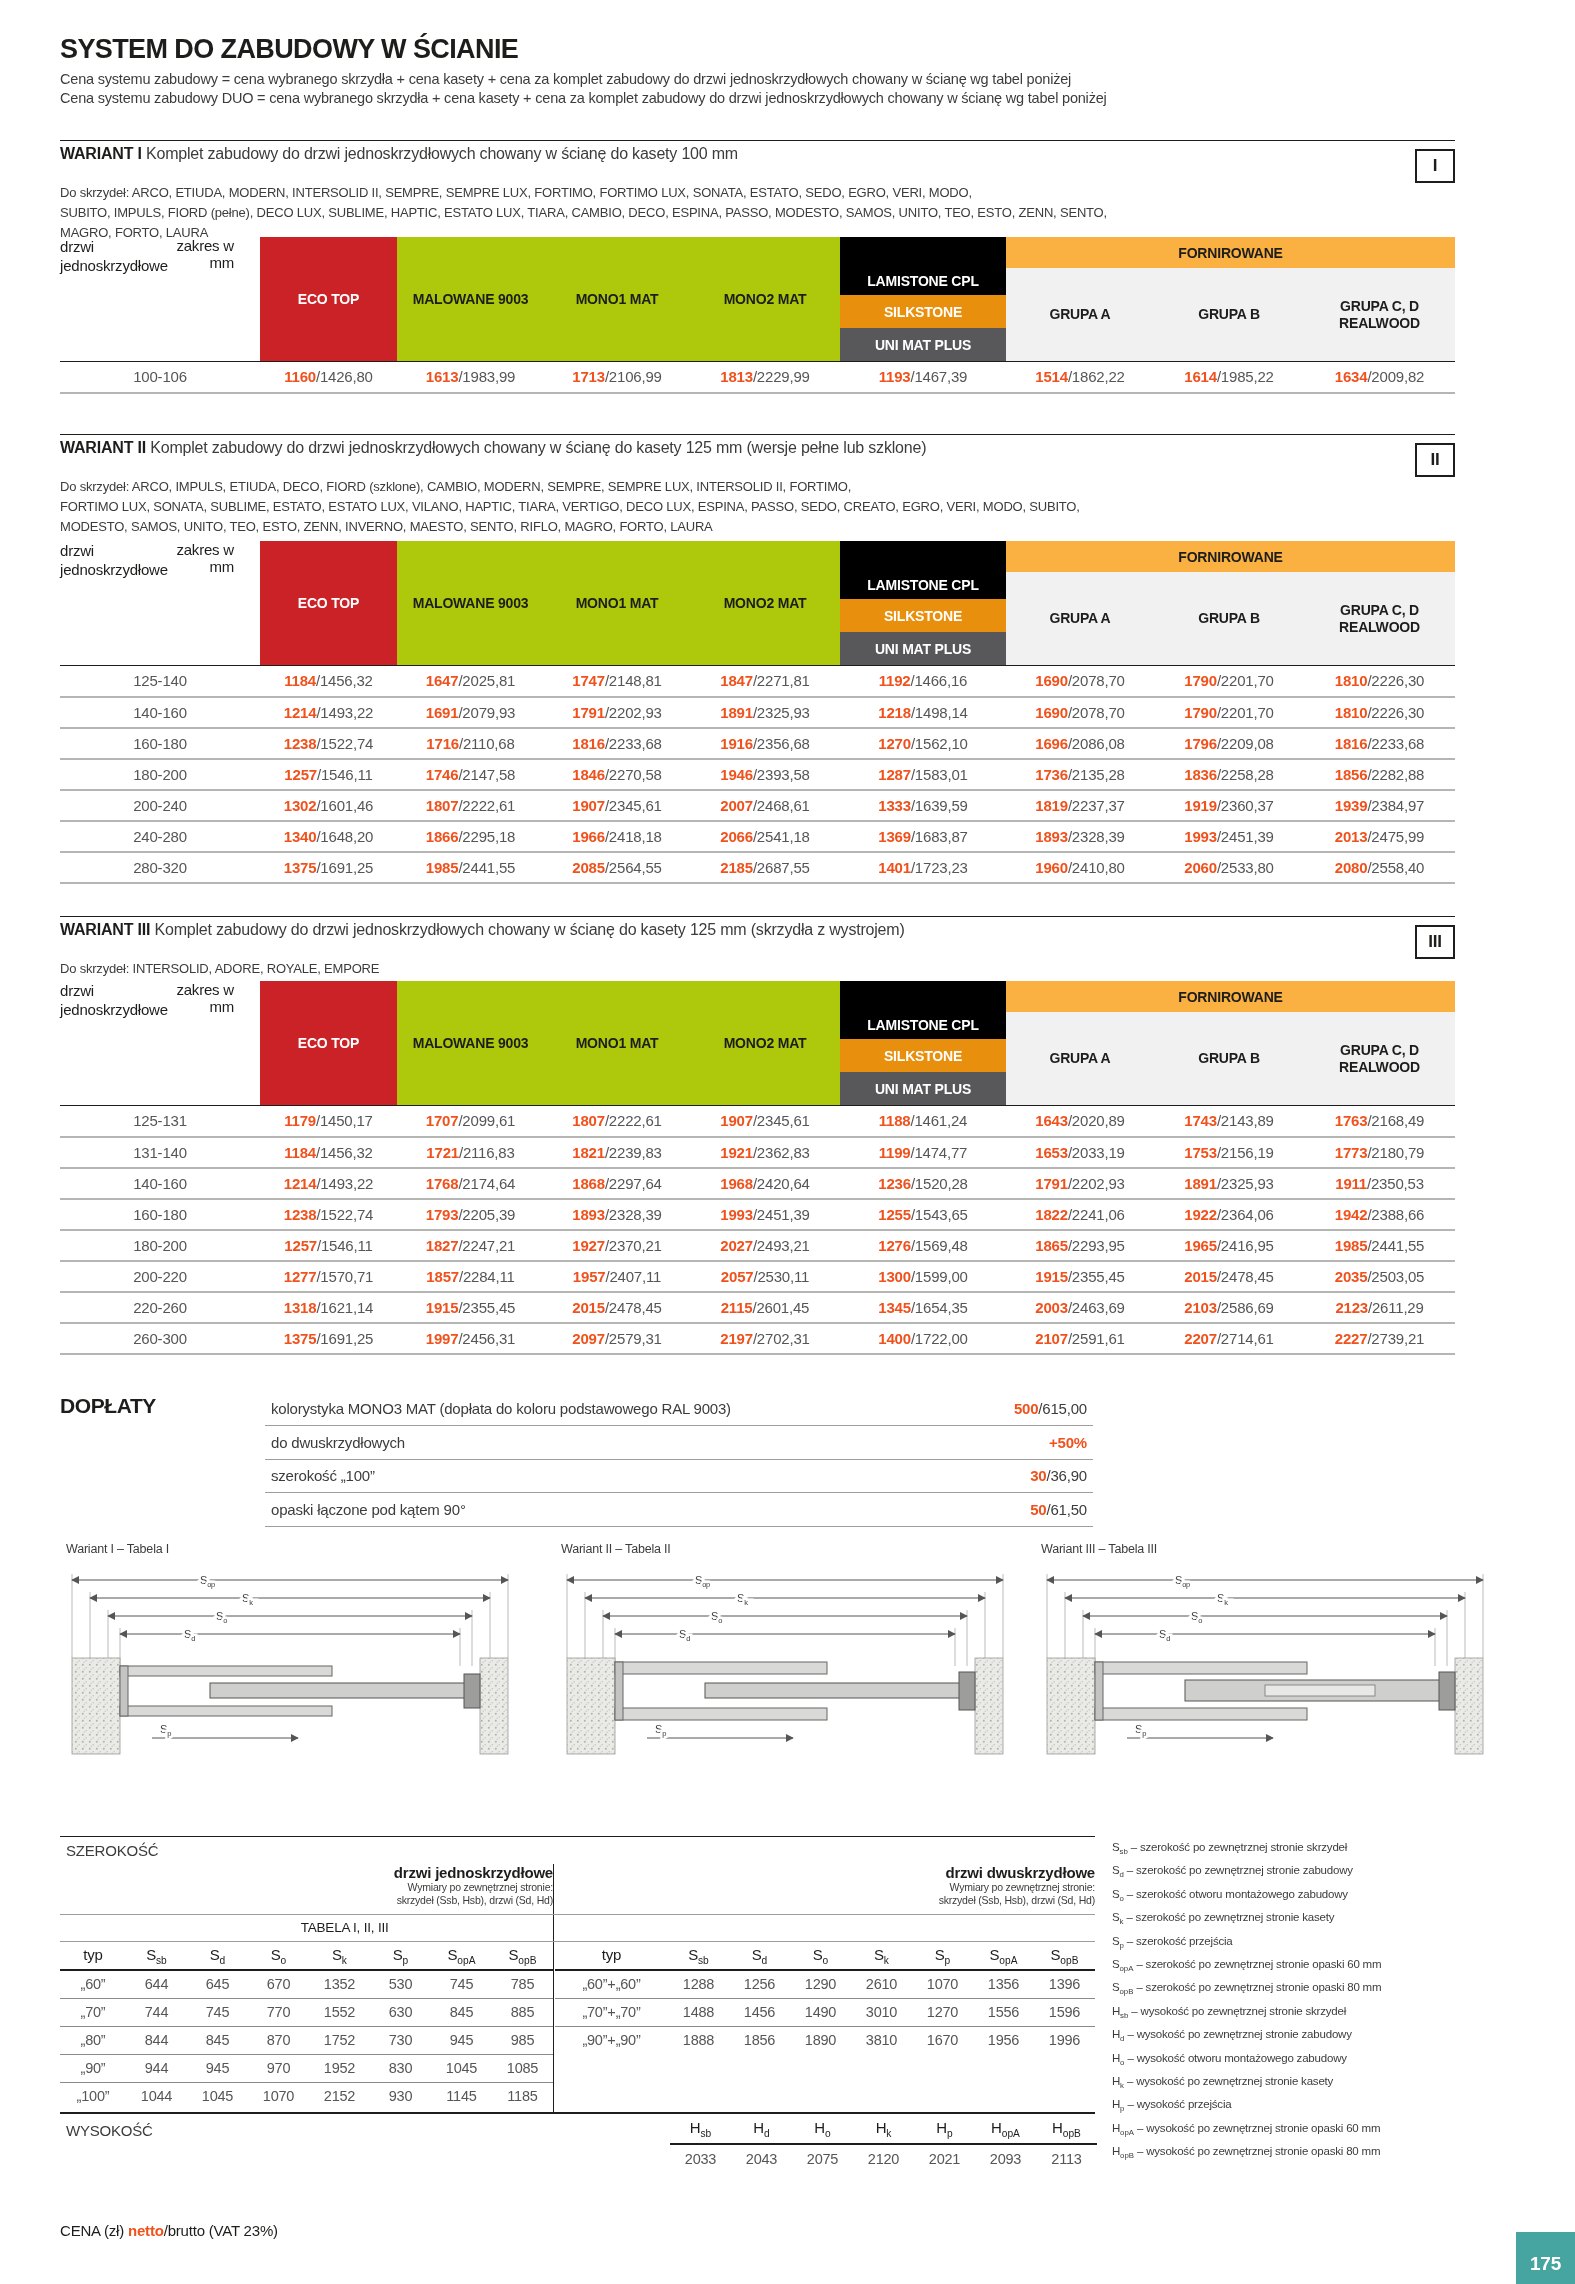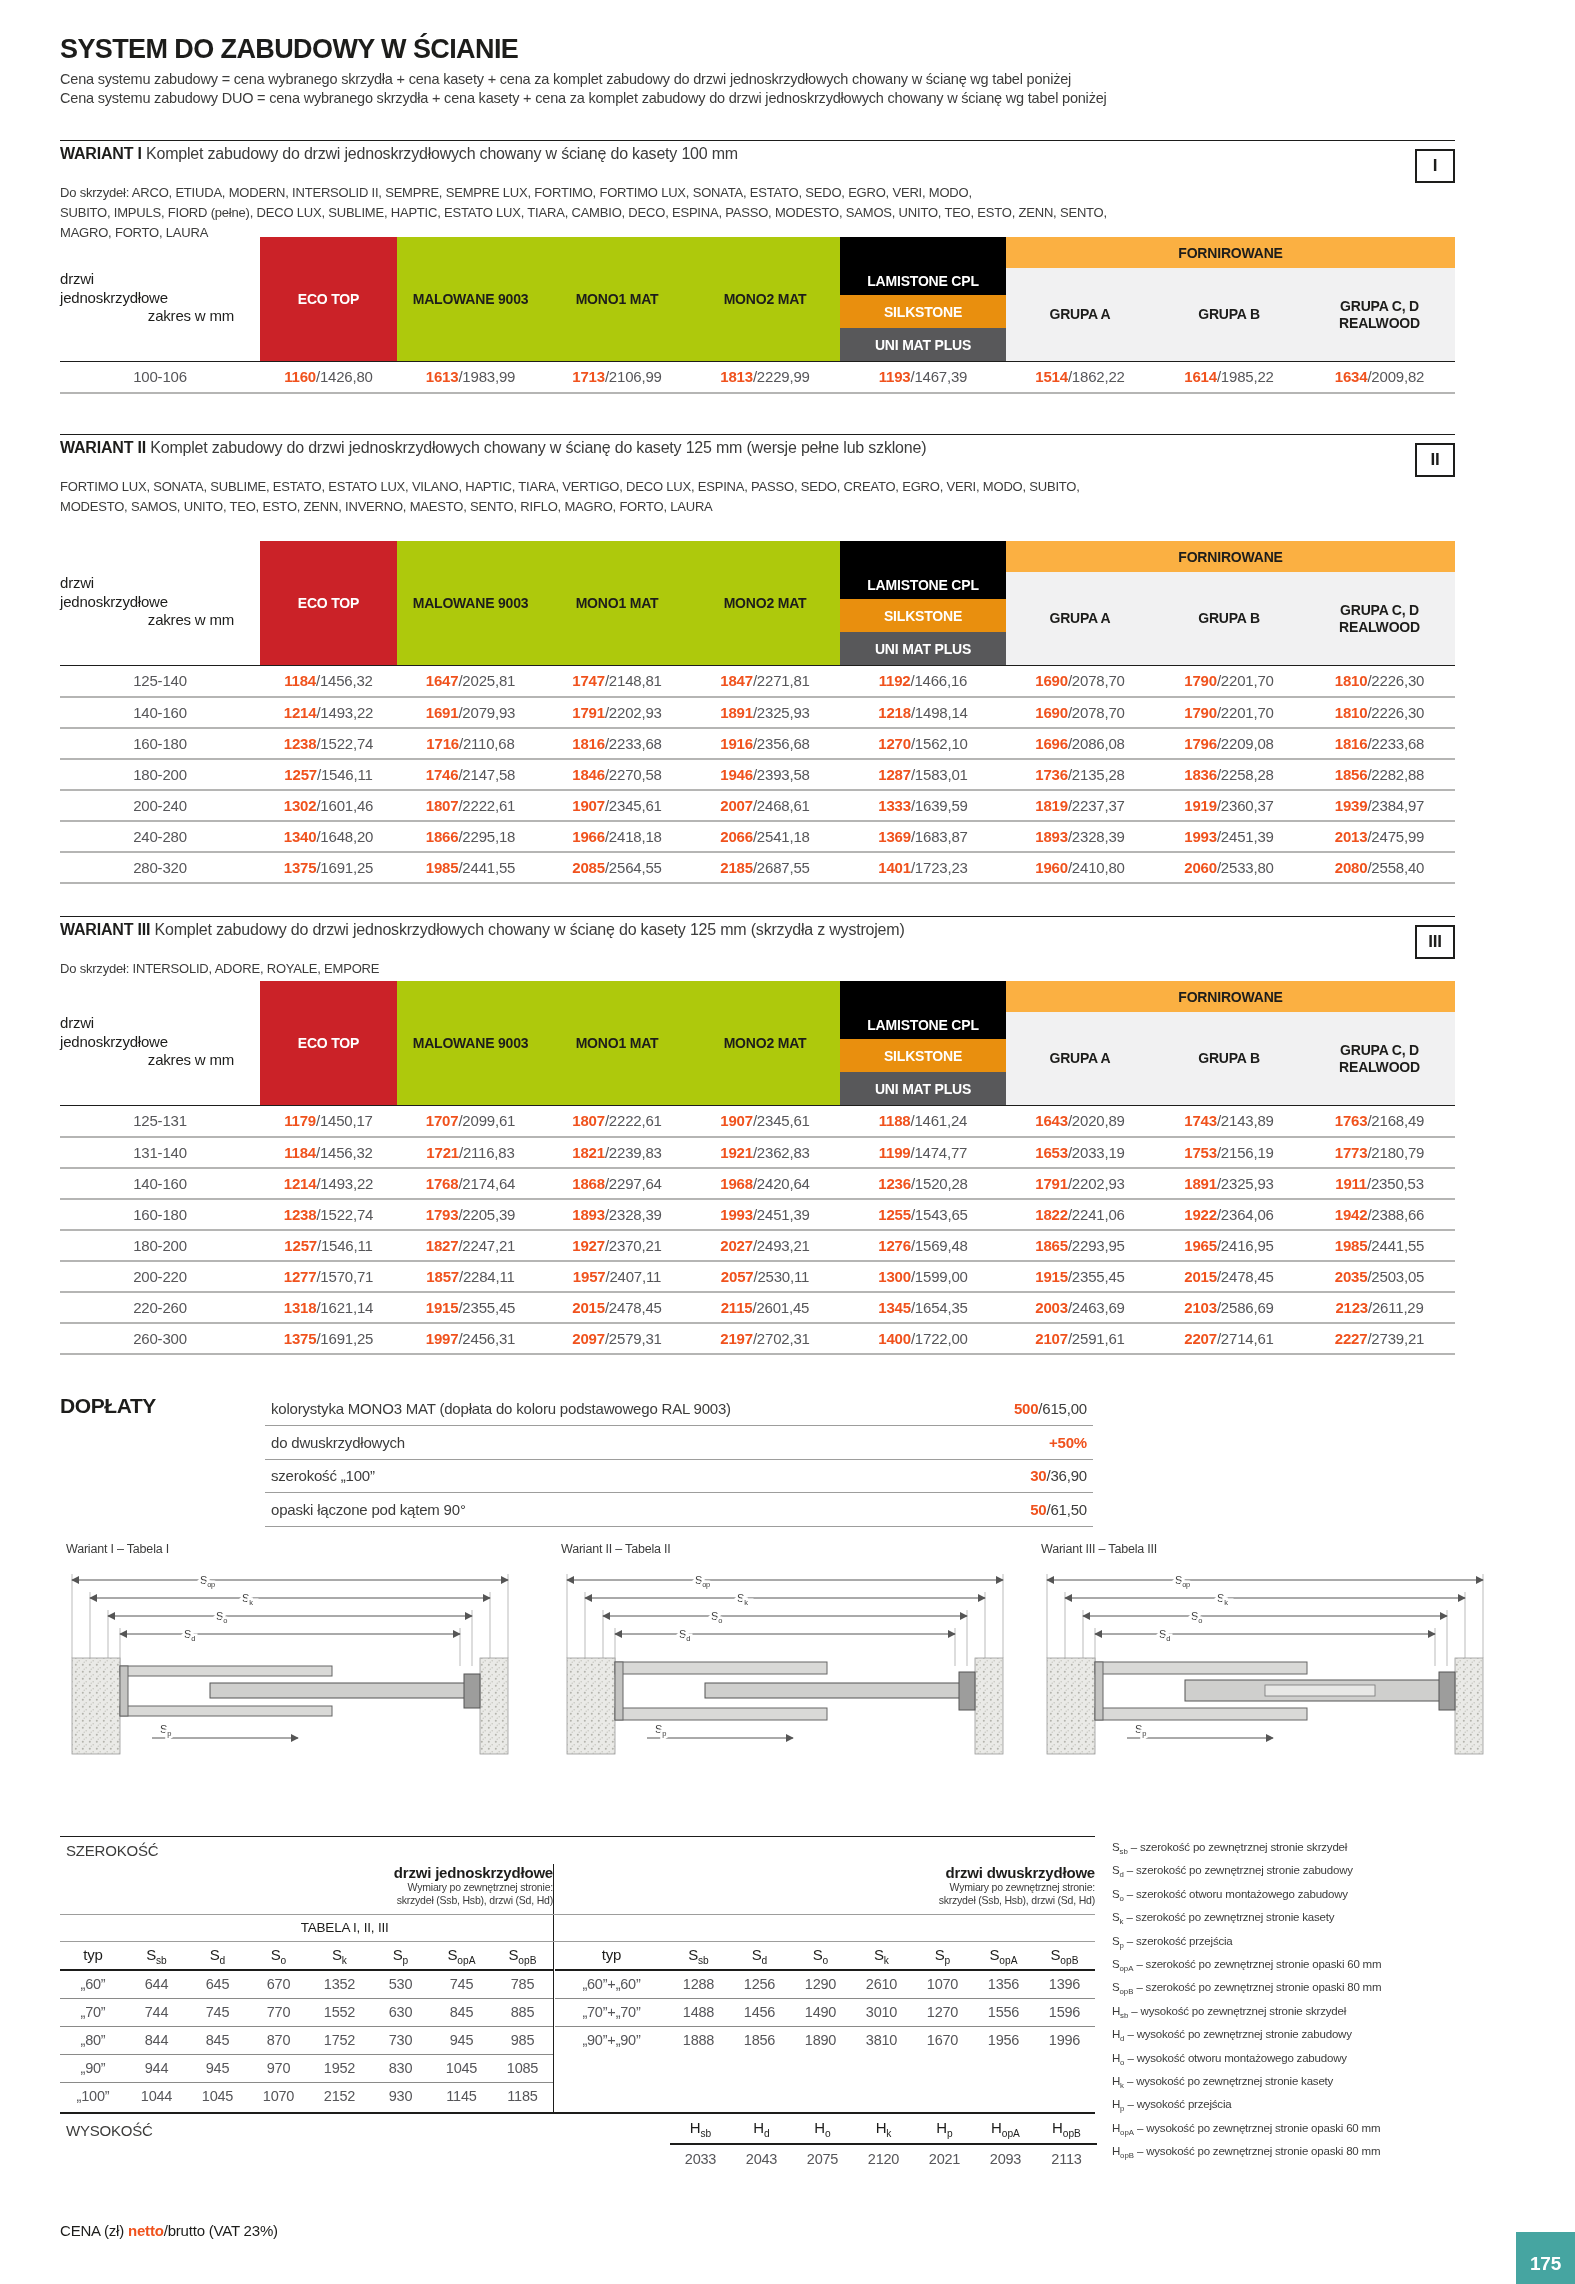--- a/index.html
+++ b/index.html
@@ -19,21 +19,21 @@
   .vsec-title{padding-top:4px;font-size:16px;color:#3c3c3b;}
   .vsec-title b{color:var(--dark);}
   .doors{margin-top:20px;font-size:13px;line-height:20px;color:#3c3c3b;white-space:nowrap;}
   .badge{position:absolute;right:0;top:8px;width:40px;height:34px;border:2.5px solid var(--dark);
          display:flex;align-items:center;justify-content:center;font-weight:bold;font-size:17px;background:#fff;box-sizing:border-box;}
   table.vtab{position:absolute;left:0;border-collapse:collapse;table-layout:fixed;width:1395px;}
   table.vtab td{padding:0;}
   .vtab thead{border-bottom:1.5px solid var(--dark);}
   .vtab .hr1{height:31px;} .vtab .hr2{height:60px;} .vtab .hr3{height:33px;}
   .vtab td.lblcol{vertical-align:top;}
-  .lblwrap{display:flex;flex-direction:column;justify-content:center;height:124px;font-size:15px;}
+  .lblwrap{display:flex;flex-direction:row;justify-content:flex-start;height:124px;font-size:15px;}
   .lblwrap .t{line-height:19px;}
   .lblwrap .bschema{text-align:right;padding:0 26px 6px 0;}
   .vtab td.eco{background:var(--red);color:#fff;text-align:center;font-weight:bold;font-size:14px;}
   .vtab td.grn{background:var(--green);color:var(--dark);text-align:center;font-weight:bold;font-size:14px;}
   .vtab td.lamcol{vertical-align:top;}
   .lamstack{display:flex;flex-direction:column;height:124px;text-align:center;font-weight:bold;font-size:14px;color:#fff;}
   .lamstack .lb{background:#000;height:58px;display:flex;align-items:flex-end;justify-content:center;padding-bottom:6px;box-sizing:border-box;}
   .lamstack .ls{background:var(--silk);height:33px;display:flex;align-items:center;justify-content:center;}
   .lamstack .lu{background:var(--uni);height:33px;display:flex;align-items:center;justify-content:center;}
   .vtab td.forn{background:var(--ornh);text-align:center;font-weight:bold;font-size:14px;color:var(--dark);}
@@ -178,20 +178,21 @@
     </table>
   </div>
 
   <div class="abs vsec" style="top:434px;height:448px;">
     <div class="vsec-title">
       <b>WARIANT II</b>
       <span>Komplet zabudowy do drzwi jednoskrzydłowych chowany w ścianę do kasety 125 mm (wersje pełne lub szklone)</span>
     </div>
     <div class="doors">
 
+    <div>Do skrzydeł: ARCO, IMPULS, ETIUDA, DECO, FIORD (szklone), CAMBIO, MODERN, SEMPRE, SEMPRE LUX, INTERSOLID II, FORTIMO,</div>
         <div>FORTIMO LUX, SONATA, SUBLIME, ESTATO, ESTATO LUX, VILANO, HAPTIC, TIARA, VERTIGO, DECO LUX, ESPINA, PASSO, SEDO, CREATO, EGRO, VERI, MODO, SUBITO,</div>
         <div>MODESTO, SAMOS, UNITO, TEO, ESTO, ZENN, INVERNO, MAESTO, SENTO, RIFLO, MAGRO, FORTO, LAURA</div>
       </div>
     <div class="badge">II</div>
 
     <table class="vtab" style="top:106px;">
       <colgroup>
           <col style="width:200px">
           <col style="width:137px">
           <col style="width:147px">

